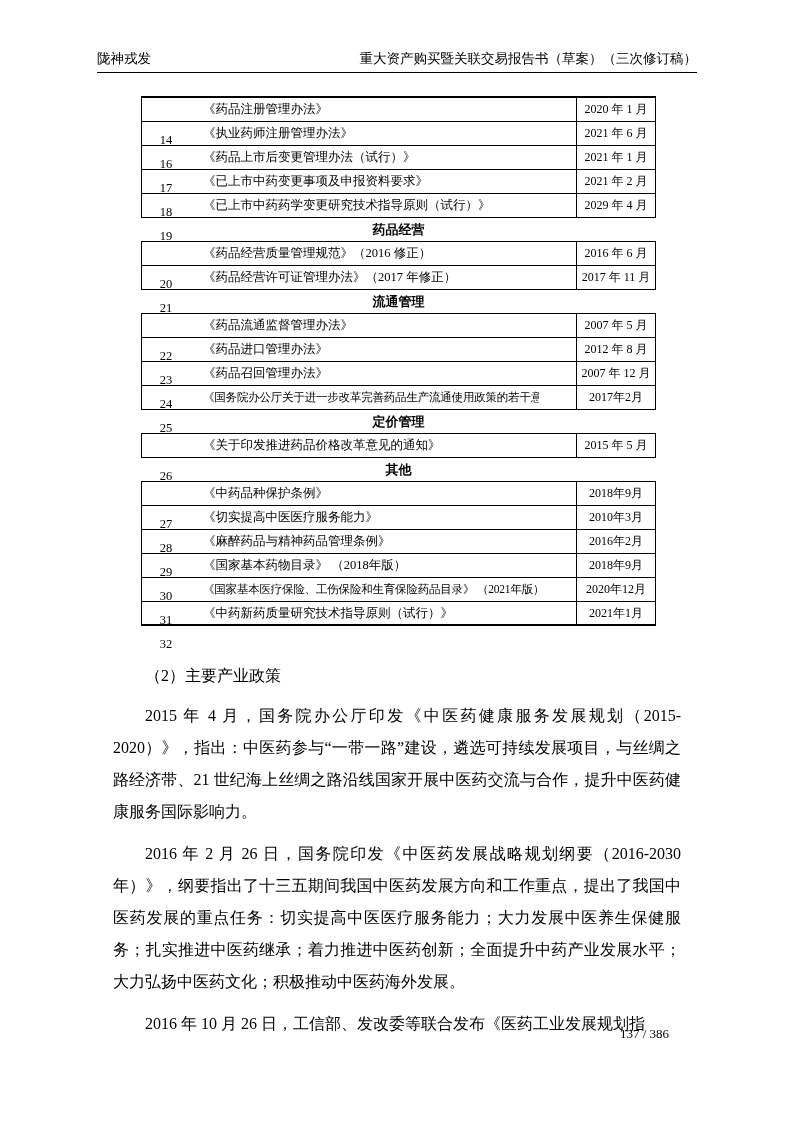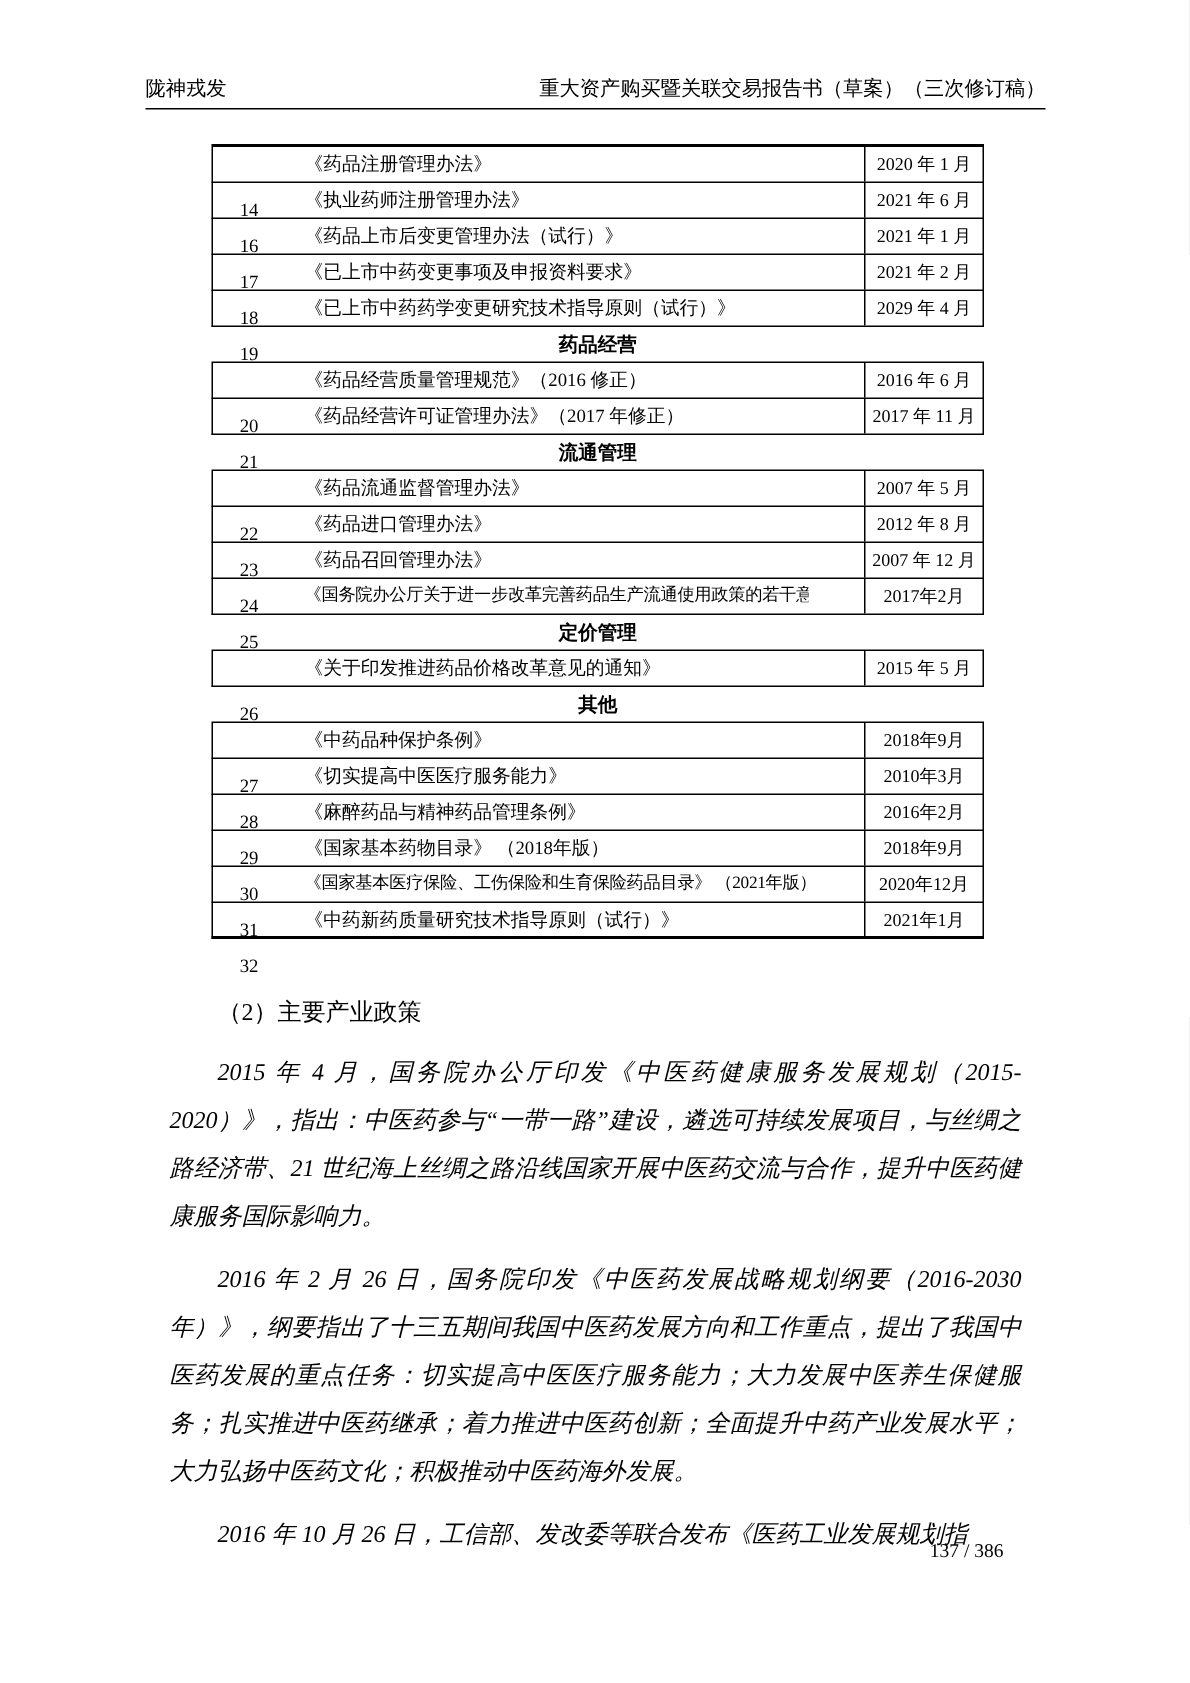--- a/index.html
+++ b/index.html
@@ -84,21 +84,20 @@
     line-height: 32px;
     text-align: justify;
   }
   .body-text .heading {
     text-indent: 32px;
     margin-bottom: 8px;
   }
   .body-text .para {
     text-indent: 32px;
     margin-bottom: 10px;
-    font-style: italic;
   }
   
   .footer {
     position: absolute;
     top: 1026px;
     right: 124px;
     font-size: 13px;
     font-weight: normal;
   }
 </style>

